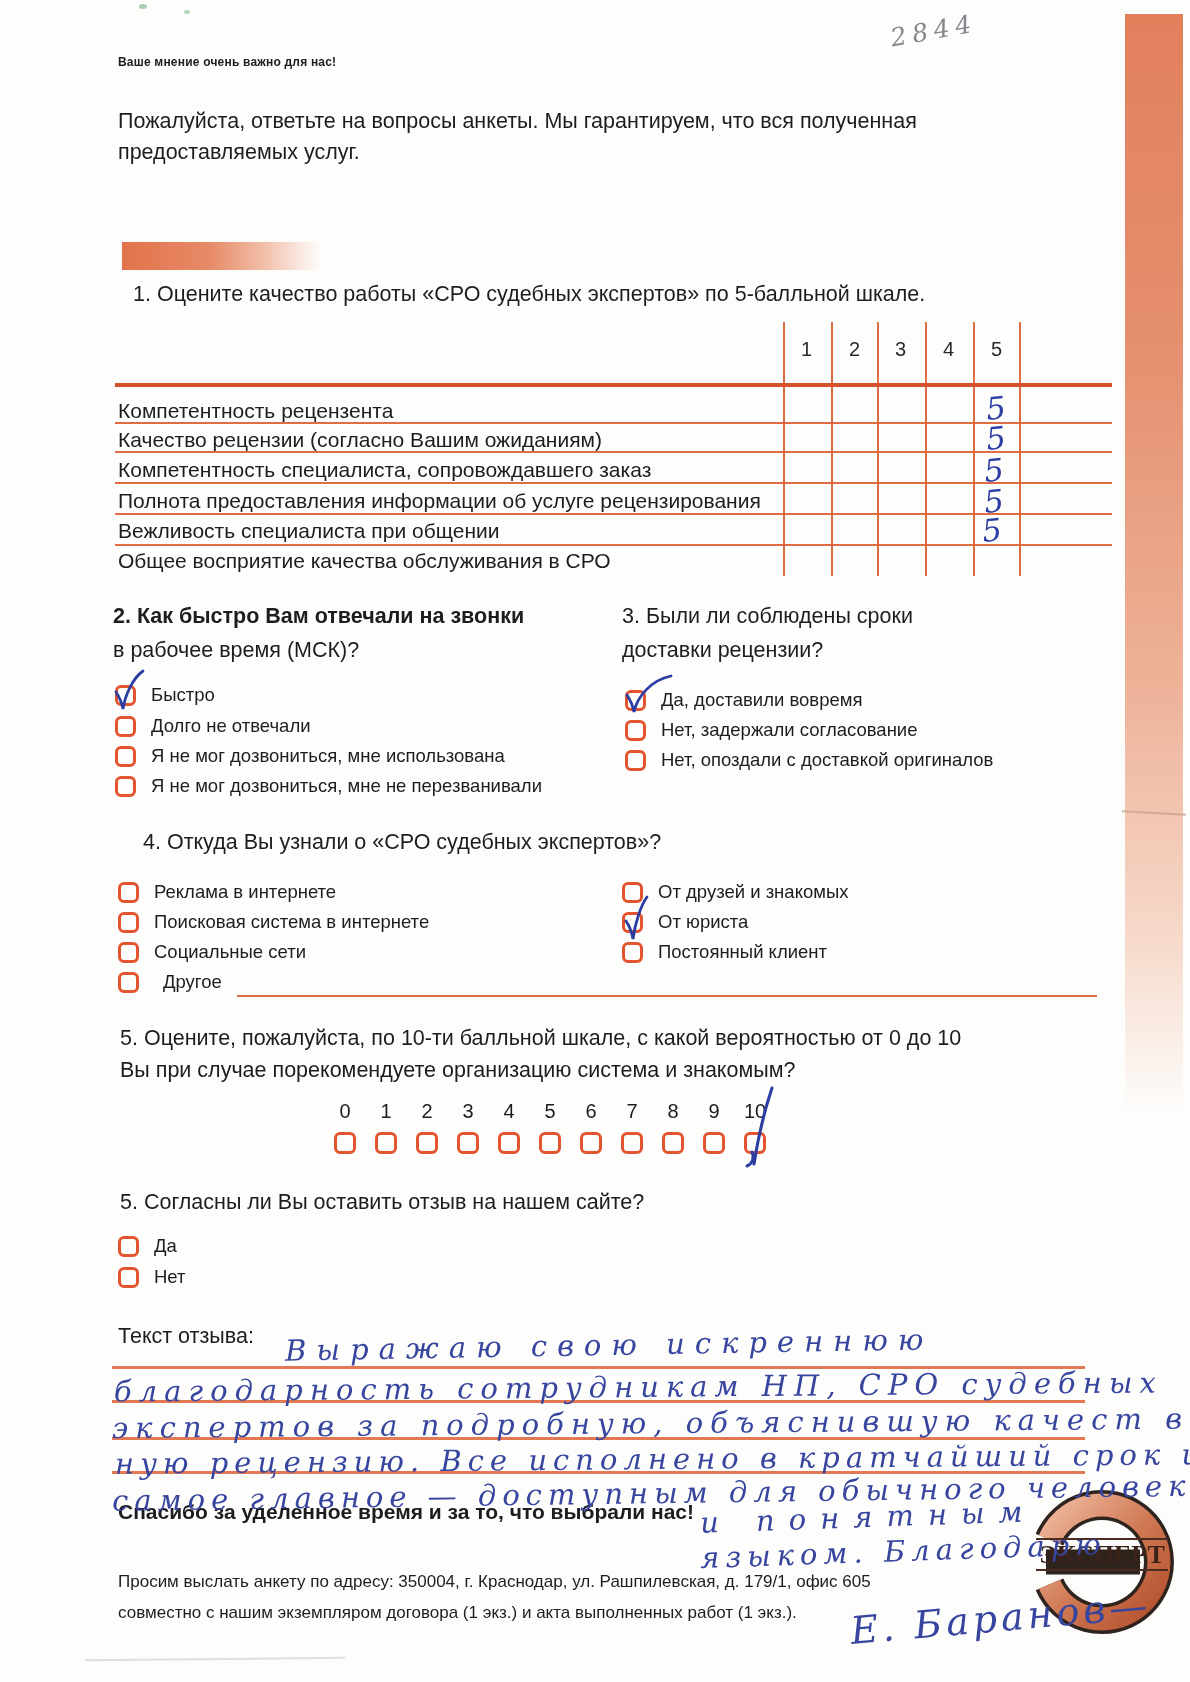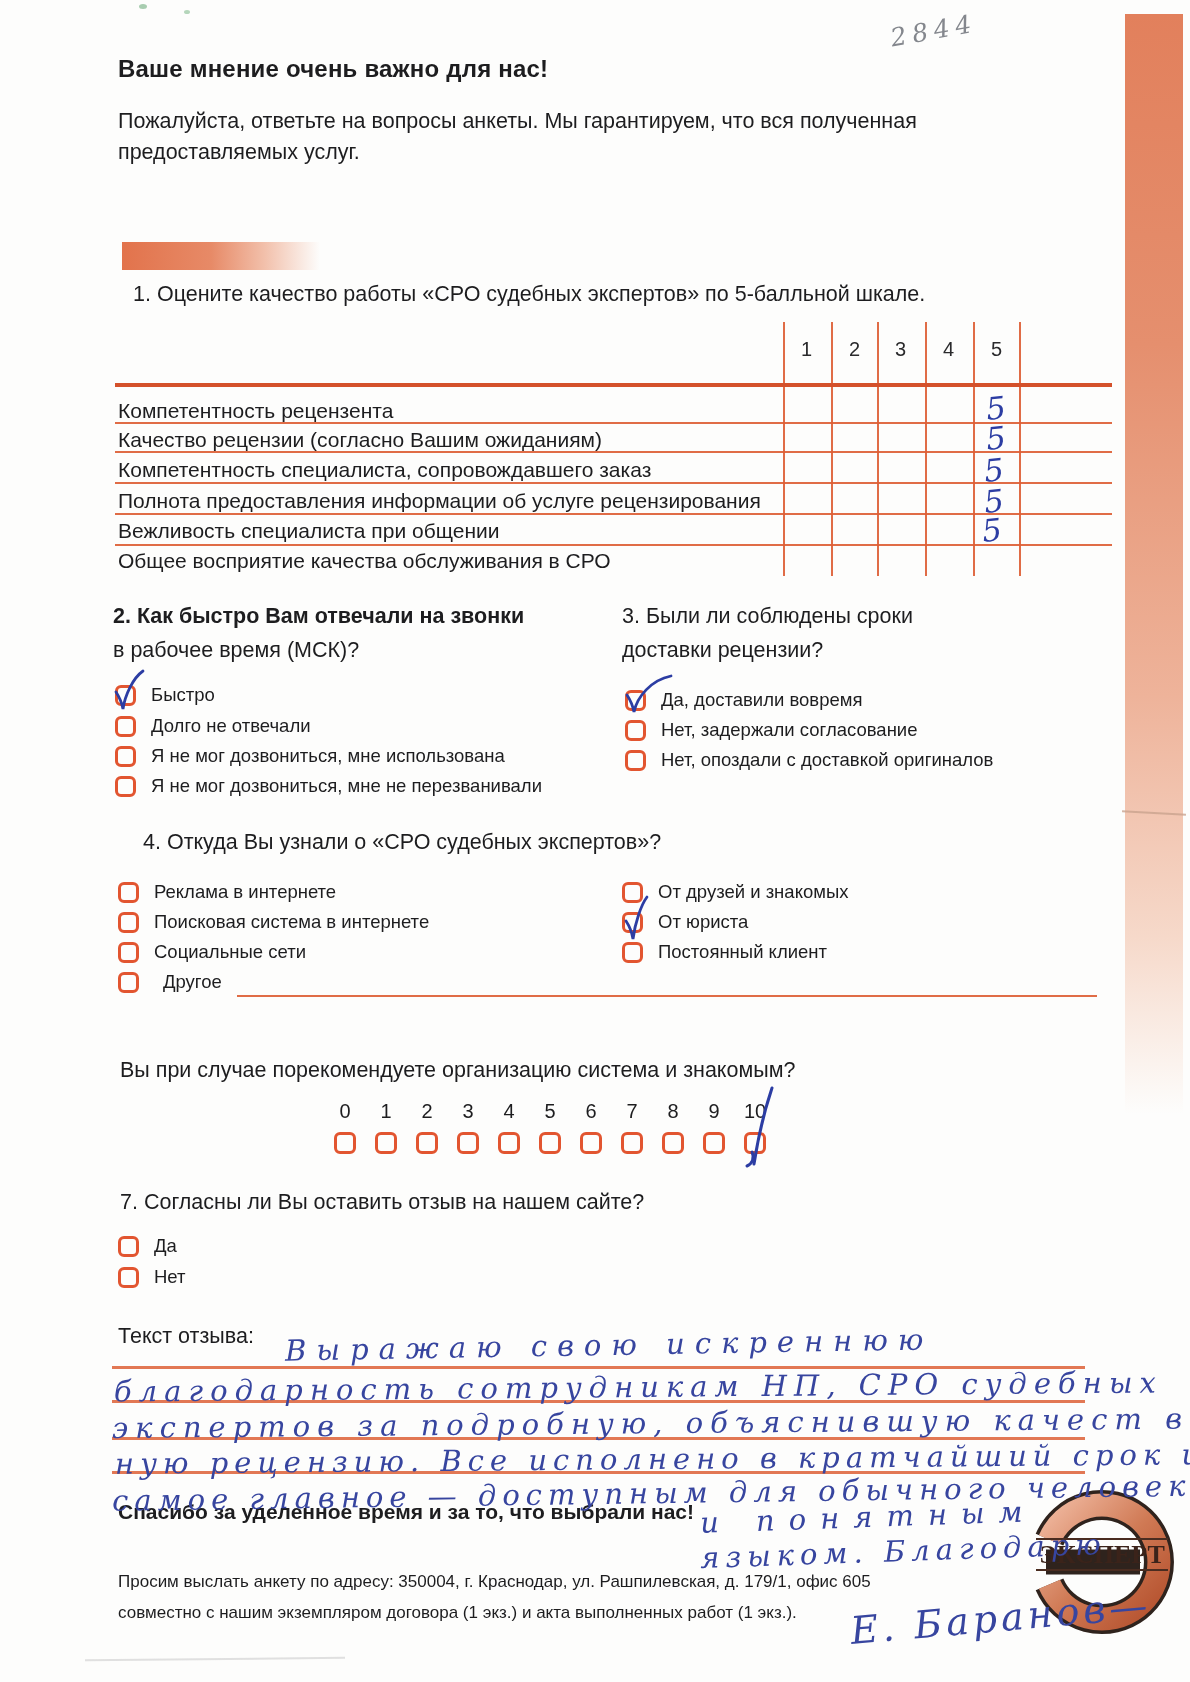--- a/index.html
+++ b/index.html
@@ -1,19 +1,19 @@
 <!DOCTYPE html>
 <html><head>
 <meta charset="utf-8">
 <style>
   html,body { margin:0; padding:0; background:#ffffff; }
   .page { position:relative; width:1190px; height:1682px; background:#fdfdfc;
           font-family:"Liberation Sans",sans-serif; color:#1d1d1f; overflow:hidden; }
   .abs { position:absolute; }
-  .title { font-size:24px; font-weight:bold; letter-spacing:0.2px; }
+  .title { font-size:12px; font-weight:bold; letter-spacing:0.2px; }
   .body-text { font-size:21.5px; line-height:31px; }
   .heading { font-size:21.5px; }
   .row-label { font-size:21px; }
   .hline { position:absolute; height:2px; background:#dd6036; opacity:0.92; }
   .hline-heavy { position:absolute; height:4px; background:#d4512b; }
   .vline { position:absolute; width:2px; background:#dd6036; opacity:0.92; }
   .digit { position:absolute; width:47px; text-align:center; font-size:20px; color:#2a2a2c; }
   .cb { display:inline-block; width:21px; height:21px; border:3px solid #e25530;
         border-radius:6px; box-sizing:border-box; background:transparent; flex:0 0 auto; }
   .opt { position:absolute; display:flex; align-items:center; gap:15px; }
@@ -171,20 +171,21 @@
     <span class="olabel">От юриста</span>
     <svg class="tick" style="left:-5px;top:-16px;" width="34" height="48" viewBox="0 0 34 48">
       <path d="M9 26 C13 32 15 38 16 44 C18 28 24 10 30 2" fill="none" stroke="#2c3da3" stroke-width="2.8" stroke-linecap="round"></path>
     </svg>
   </div>
   <div class="opt" style="left:622px;top:941px;">
     <span class="cb"></span>
     <span class="olabel">Постоянный клиент</span>
   </div>
 
+  <div class="abs heading" style="left:120px;top:1026px;">5. Оцените, пожалуйста, по 10-ти балльной шкале, с какой вероятностью от 0 до 10</div>
   <div class="abs heading" style="left:120px;top:1058px;">Вы при случае порекомендуете организацию система и знакомым?</div>
   <div>
     <span class="scale-num" style="left:325px;top:1100px;">0</span>
     <span class="scale-num" style="left:366px;top:1100px;">1</span>
     <span class="scale-num" style="left:407px;top:1100px;">2</span>
     <span class="scale-num" style="left:448px;top:1100px;">3</span>
     <span class="scale-num" style="left:489px;top:1100px;">4</span>
     <span class="scale-num" style="left:530px;top:1100px;">5</span>
     <span class="scale-num" style="left:571px;top:1100px;">6</span>
     <span class="scale-num" style="left:612px;top:1100px;">7</span>
@@ -201,21 +202,21 @@
     <span class="scale-box" style="left:621px;top:1132px;"></span>
     <span class="scale-box" style="left:662px;top:1132px;"></span>
     <span class="scale-box" style="left:703px;top:1132px;"></span>
     <span class="scale-box" style="left:744px;top:1132px;"></span>
     <svg class="tick" style="left:744px;top:1086px;" width="34" height="84" viewBox="0 0 34 84">
       <path d="M10 78 C14 52 22 20 28 2" fill="none" stroke="#2c3da3" stroke-width="3" stroke-linecap="round"></path>
       <path d="M3 80 C8 78 11 72 8 66" fill="none" stroke="#2c3da3" stroke-width="3" stroke-linecap="round"></path>
     </svg>
   </div>
 
-  <div class="abs heading" style="left:120px;top:1190px;">7. Согласны ли Вы оставить отзыв на нашем сайте?</div>
+  <div class="abs heading" style="left:120px;top:1190px;">5. Согласны ли Вы оставить отзыв на нашем сайте?</div>
   <div class="opt" style="left:118px;top:1235px;">
     <span class="cb"></span>
     <span class="olabel">Да</span>
   </div>
   <div class="opt" style="left:118px;top:1266px;">
     <span class="cb"></span>
     <span class="olabel">Нет</span>
   </div>
 
   <div class="abs heading" style="left:118px;top:1324px;">Текст отзыва:</div>

